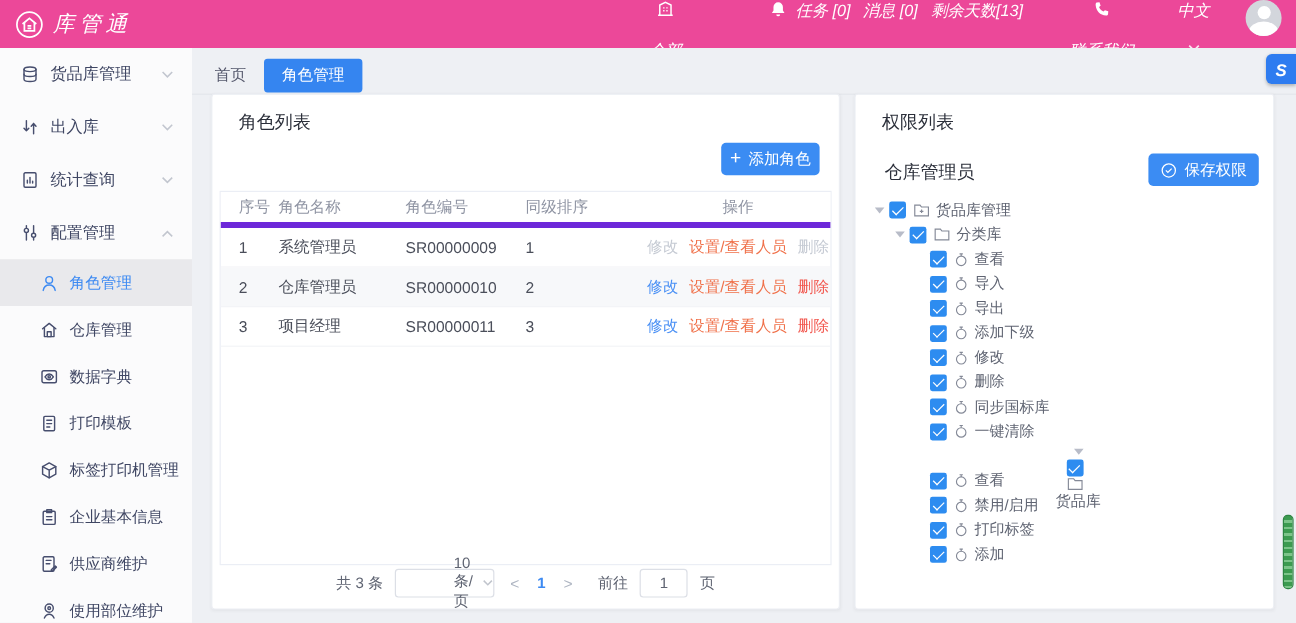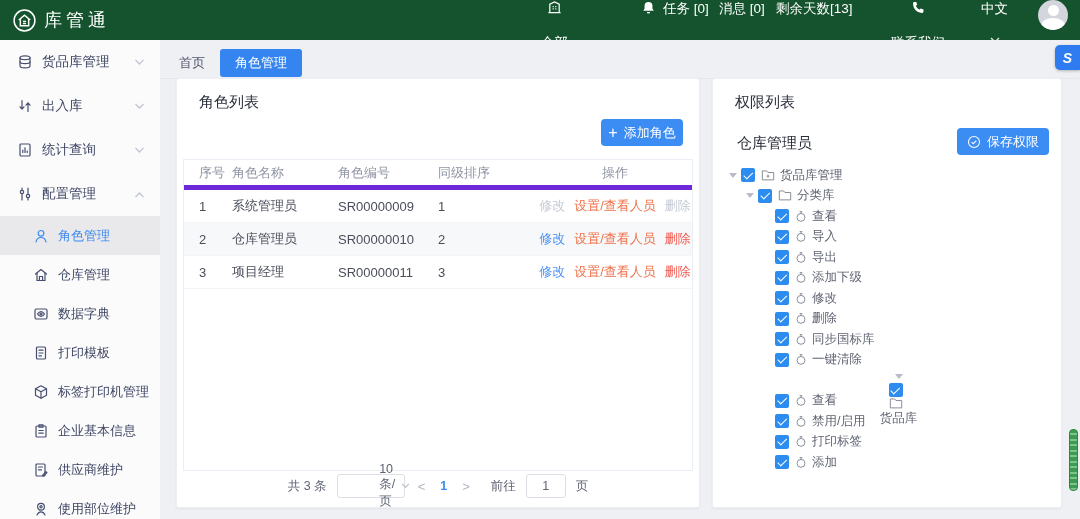--- a/index.html
+++ b/index.html
@@ -1,21 +1,21 @@
 <!DOCTYPE html>
 <html><head>
 <meta charset="utf-8">
 <style>
   html,body{margin:0;padding:0;width:1080px;height:519px;overflow:hidden;
     font-family:"Liberation Sans","DejaVu Sans",sans-serif;background:#eef0f4;}
   *{box-sizing:border-box;}
   .icn svg{display:block}
 
   
-  .topbar{position:absolute;left:0;top:0;width:1080px;height:56px;background:#14532d;color:#fff;}
+  .topbar{position:absolute;left:0;top:0;width:1080px;height:56px;background:#ec4899;color:#fff;font-style:italic;}
   .logo{position:absolute;left:12px;top:0;height:40px;display:flex;align-items:center;gap:7px;}
   .logo-name{font-size:18px;letter-spacing:4px;}
   .tb{position:absolute;top:0;height:40px;display:flex;align-items:center;gap:19px;font-size:13.5px;color:#fff;cursor:default;flex-direction:column;}
   .chev{opacity:.85}
 
   
   .sidebar{position:absolute;left:0;top:40px;width:160px;bottom:0;background:#fbfbfc;overflow:hidden;}
   .s-item{height:44px;display:flex;align-items:center;padding-left:17px;color:#3f4663;font-size:13.5px;}
   .s-item .icn{margin-right:9px;color:#474e6e;}
   .s-item .lbl{flex:1;}
@@ -55,21 +55,21 @@
   .c-act{display:flex;justify-content:center;gap:9px;white-space:nowrap;}
   .lnk{cursor:pointer;}
   .lnk.blue{color:#4a90f5;}
   .lnk.orange{color:#f0714a;}
   .lnk.red{color:#f2564d;}
   .lnk.disabled{color:#c5cad3;cursor:default;}
 
   
   .pager{position:absolute;left:0;right:0;bottom:9px;display:flex;align-items:center;justify-content:center;
     gap:10px;font-size:12.5px;color:#5f6472;}
-  .pg-sel{width:68px;height:24px;border:1px solid #dcdfe6;border-radius:3px;display:flex;align-items:center;
+  .pg-sel{width:83px;height:24px;border:1px solid #dcdfe6;border-radius:3px;display:flex;align-items:center;
     justify-content:center;gap:6px;color:#5f6472;background:#fff;cursor:pointer;padding-left:48px;}
   .pg-arrow{color:#aeb5c2;font-size:13px;padding:0 3px;cursor:pointer;}
   .pg-num{color:#3d8af2;font-weight:bold;padding:0 2px;cursor:pointer;}
   .pg-input{width:40px;height:24px;border:1px solid #dcdfe6;border-radius:3px;text-align:center;
     font-size:12.5px;color:#5f6472;outline:none;font-family:inherit;}
 
   
   .role-name{position:absolute;left:24px;top:55px;font-size:15px;color:#2b2f3a;}
   .tree{position:absolute;left:10px;top:86px;right:6px;bottom:6px;overflow:hidden;}
   .t-row{display:flex;align-items:center;height:20.5px;font-size:12.5px;color:#5f6472;}

